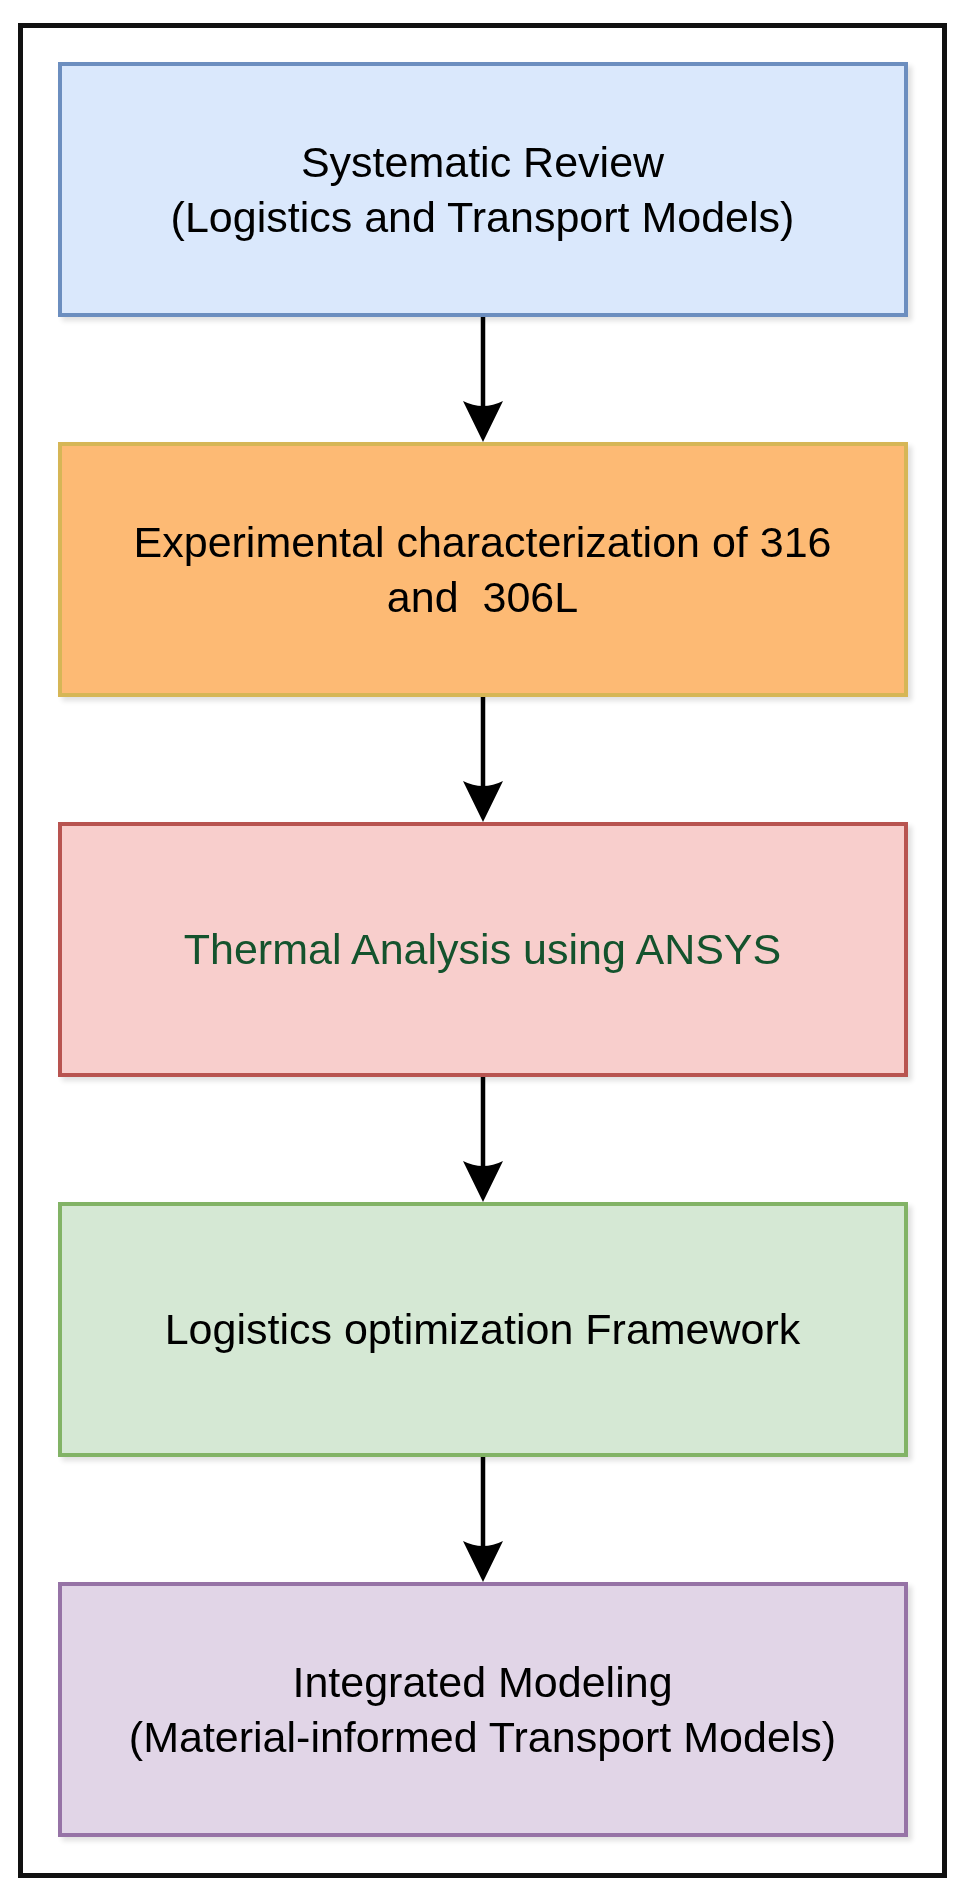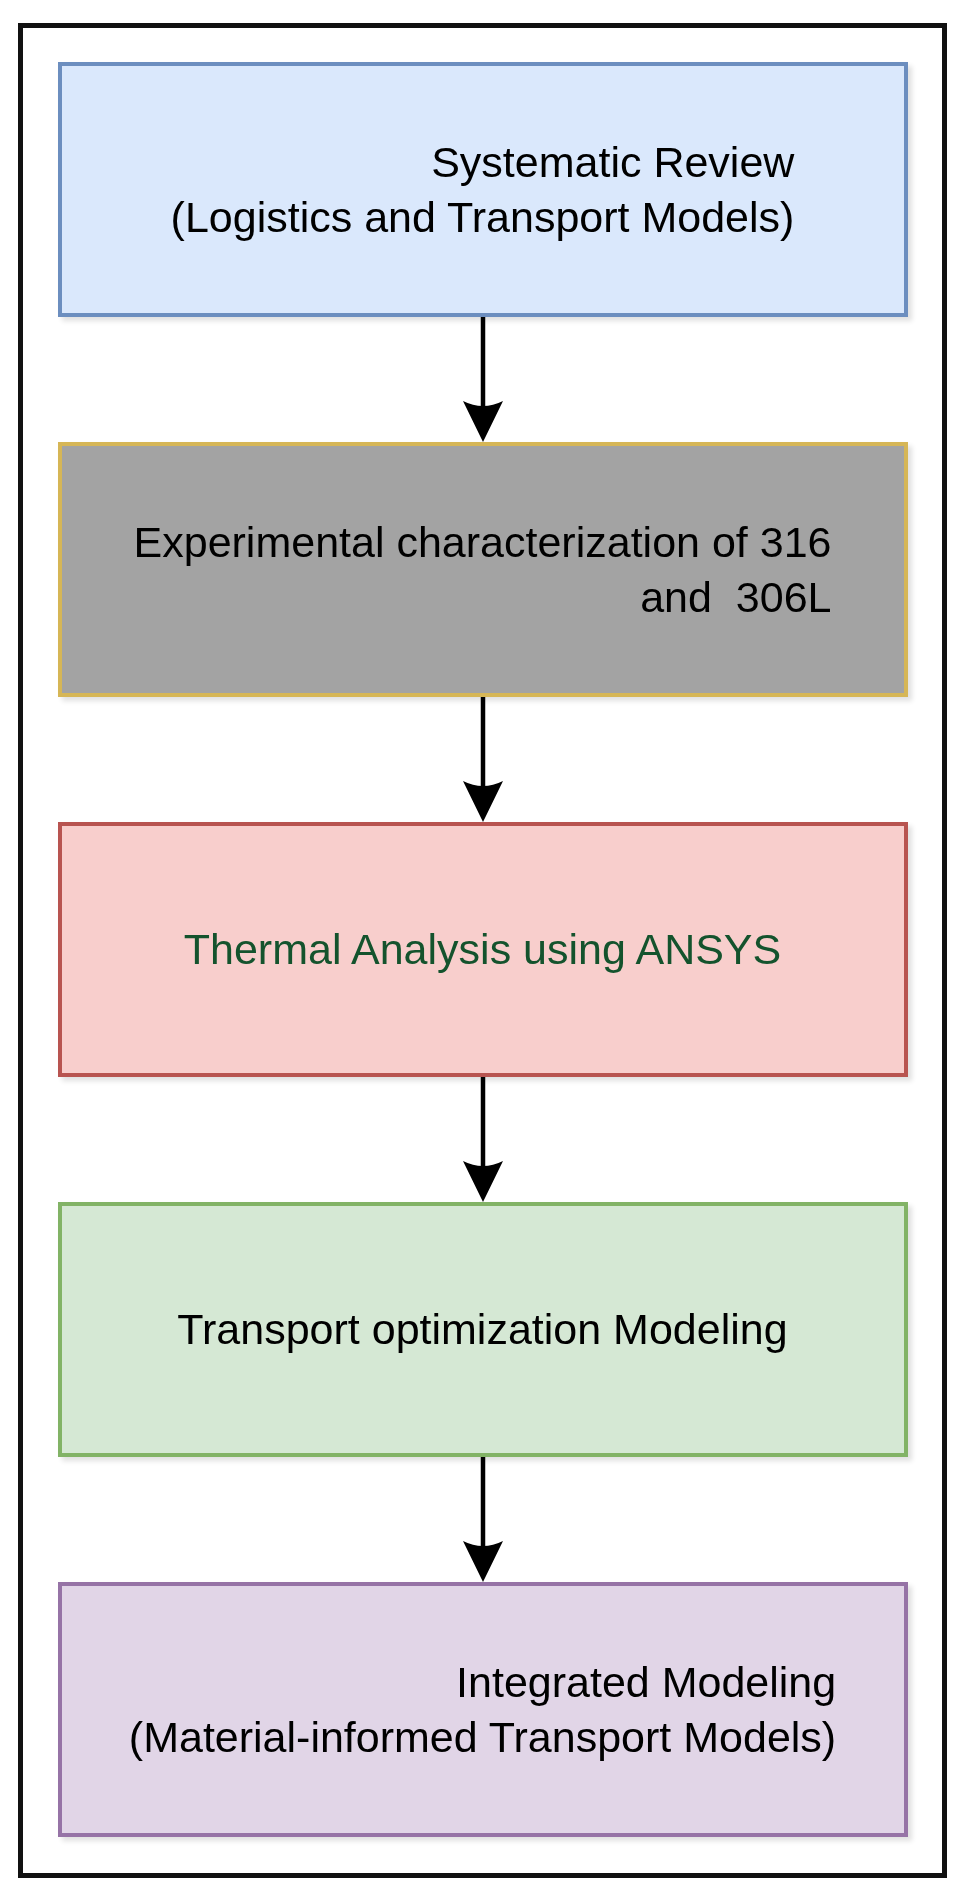--- a/index.html
+++ b/index.html
@@ -31,21 +31,21 @@
     padding-top: 34px;
   }
   .flow-box {
     box-sizing: border-box;
     width: 850px;
     height: 255px;
     border: 4px solid #000;
     display: flex;
     align-items: center;
     justify-content: center;
-    text-align: right;
+    text-align: center;
     font-size: 43px;
     line-height: 1.26;
     color: #000000;
     white-space: pre-wrap;
     flex: 0 0 auto;
     box-shadow: 4px 4px 5px rgba(0,0,0,0.12);
   }
   .arrow {
     flex: 0 0 auto;
     width: 60px;
@@ -60,36 +60,36 @@
   <div class="frame" style="border-color: rgb(17, 17, 17);">
 
     <div class="flow-box" style="background: rgb(218, 232, 252); border-color: rgb(108, 142, 191); color: rgb(0, 0, 0);">Systematic Review
 (Logistics and Transport Models)</div>
 
     <svg class="arrow" viewBox="0 0 60 125">
       <line x1="30" y1="0" x2="30" y2="90" stroke-width="4.5" stroke="#000000"></line>
       <path d="M30,125 L10,84 Q30,94 50,84 Z" stroke="none" fill="#000000"></path>
     </svg>
 
-    <div class="flow-box" style="background: #a3a3a3; border-color: rgb(214, 182, 86); color: rgb(0, 0, 0);">Experimental characterization of 316
+    <div class="flow-box" style="background: #fdba74; border-color: rgb(214, 182, 86); color: rgb(0, 0, 0);">Experimental characterization of 316
 and  306L</div>
 
     <svg class="arrow" viewBox="0 0 60 125">
       <line x1="30" y1="0" x2="30" y2="90" stroke-width="4.5" stroke="#000000"></line>
       <path d="M30,125 L10,84 Q30,94 50,84 Z" stroke="none" fill="#000000"></path>
     </svg>
 
     <div class="flow-box" style="background: rgb(248, 206, 204); border-color: rgb(184, 84, 80); color: #14532d;">Thermal Analysis using ANSYS</div>
 
     <svg class="arrow" viewBox="0 0 60 125">
       <line x1="30" y1="0" x2="30" y2="90" stroke-width="4.5" stroke="#000000"></line>
       <path d="M30,125 L10,84 Q30,94 50,84 Z" stroke="none" fill="#000000"></path>
     </svg>
 
-    <div class="flow-box" style="background: rgb(213, 232, 212); border-color: rgb(130, 179, 102); color: rgb(0, 0, 0);">Transport optimization Modeling</div>
+    <div class="flow-box" style="background: rgb(213, 232, 212); border-color: rgb(130, 179, 102); color: rgb(0, 0, 0);">Logistics optimization Framework</div>
 
     <svg class="arrow" viewBox="0 0 60 125">
       <line x1="30" y1="0" x2="30" y2="90" stroke-width="4.5" stroke="#000000"></line>
       <path d="M30,125 L10,84 Q30,94 50,84 Z" stroke="none" fill="#000000"></path>
     </svg>
 
     <div class="flow-box" style="background: rgb(225, 213, 231); border-color: rgb(150, 115, 166); color: rgb(0, 0, 0);">Integrated Modeling
 (Material-informed Transport Models)</div>
 
   </div>

